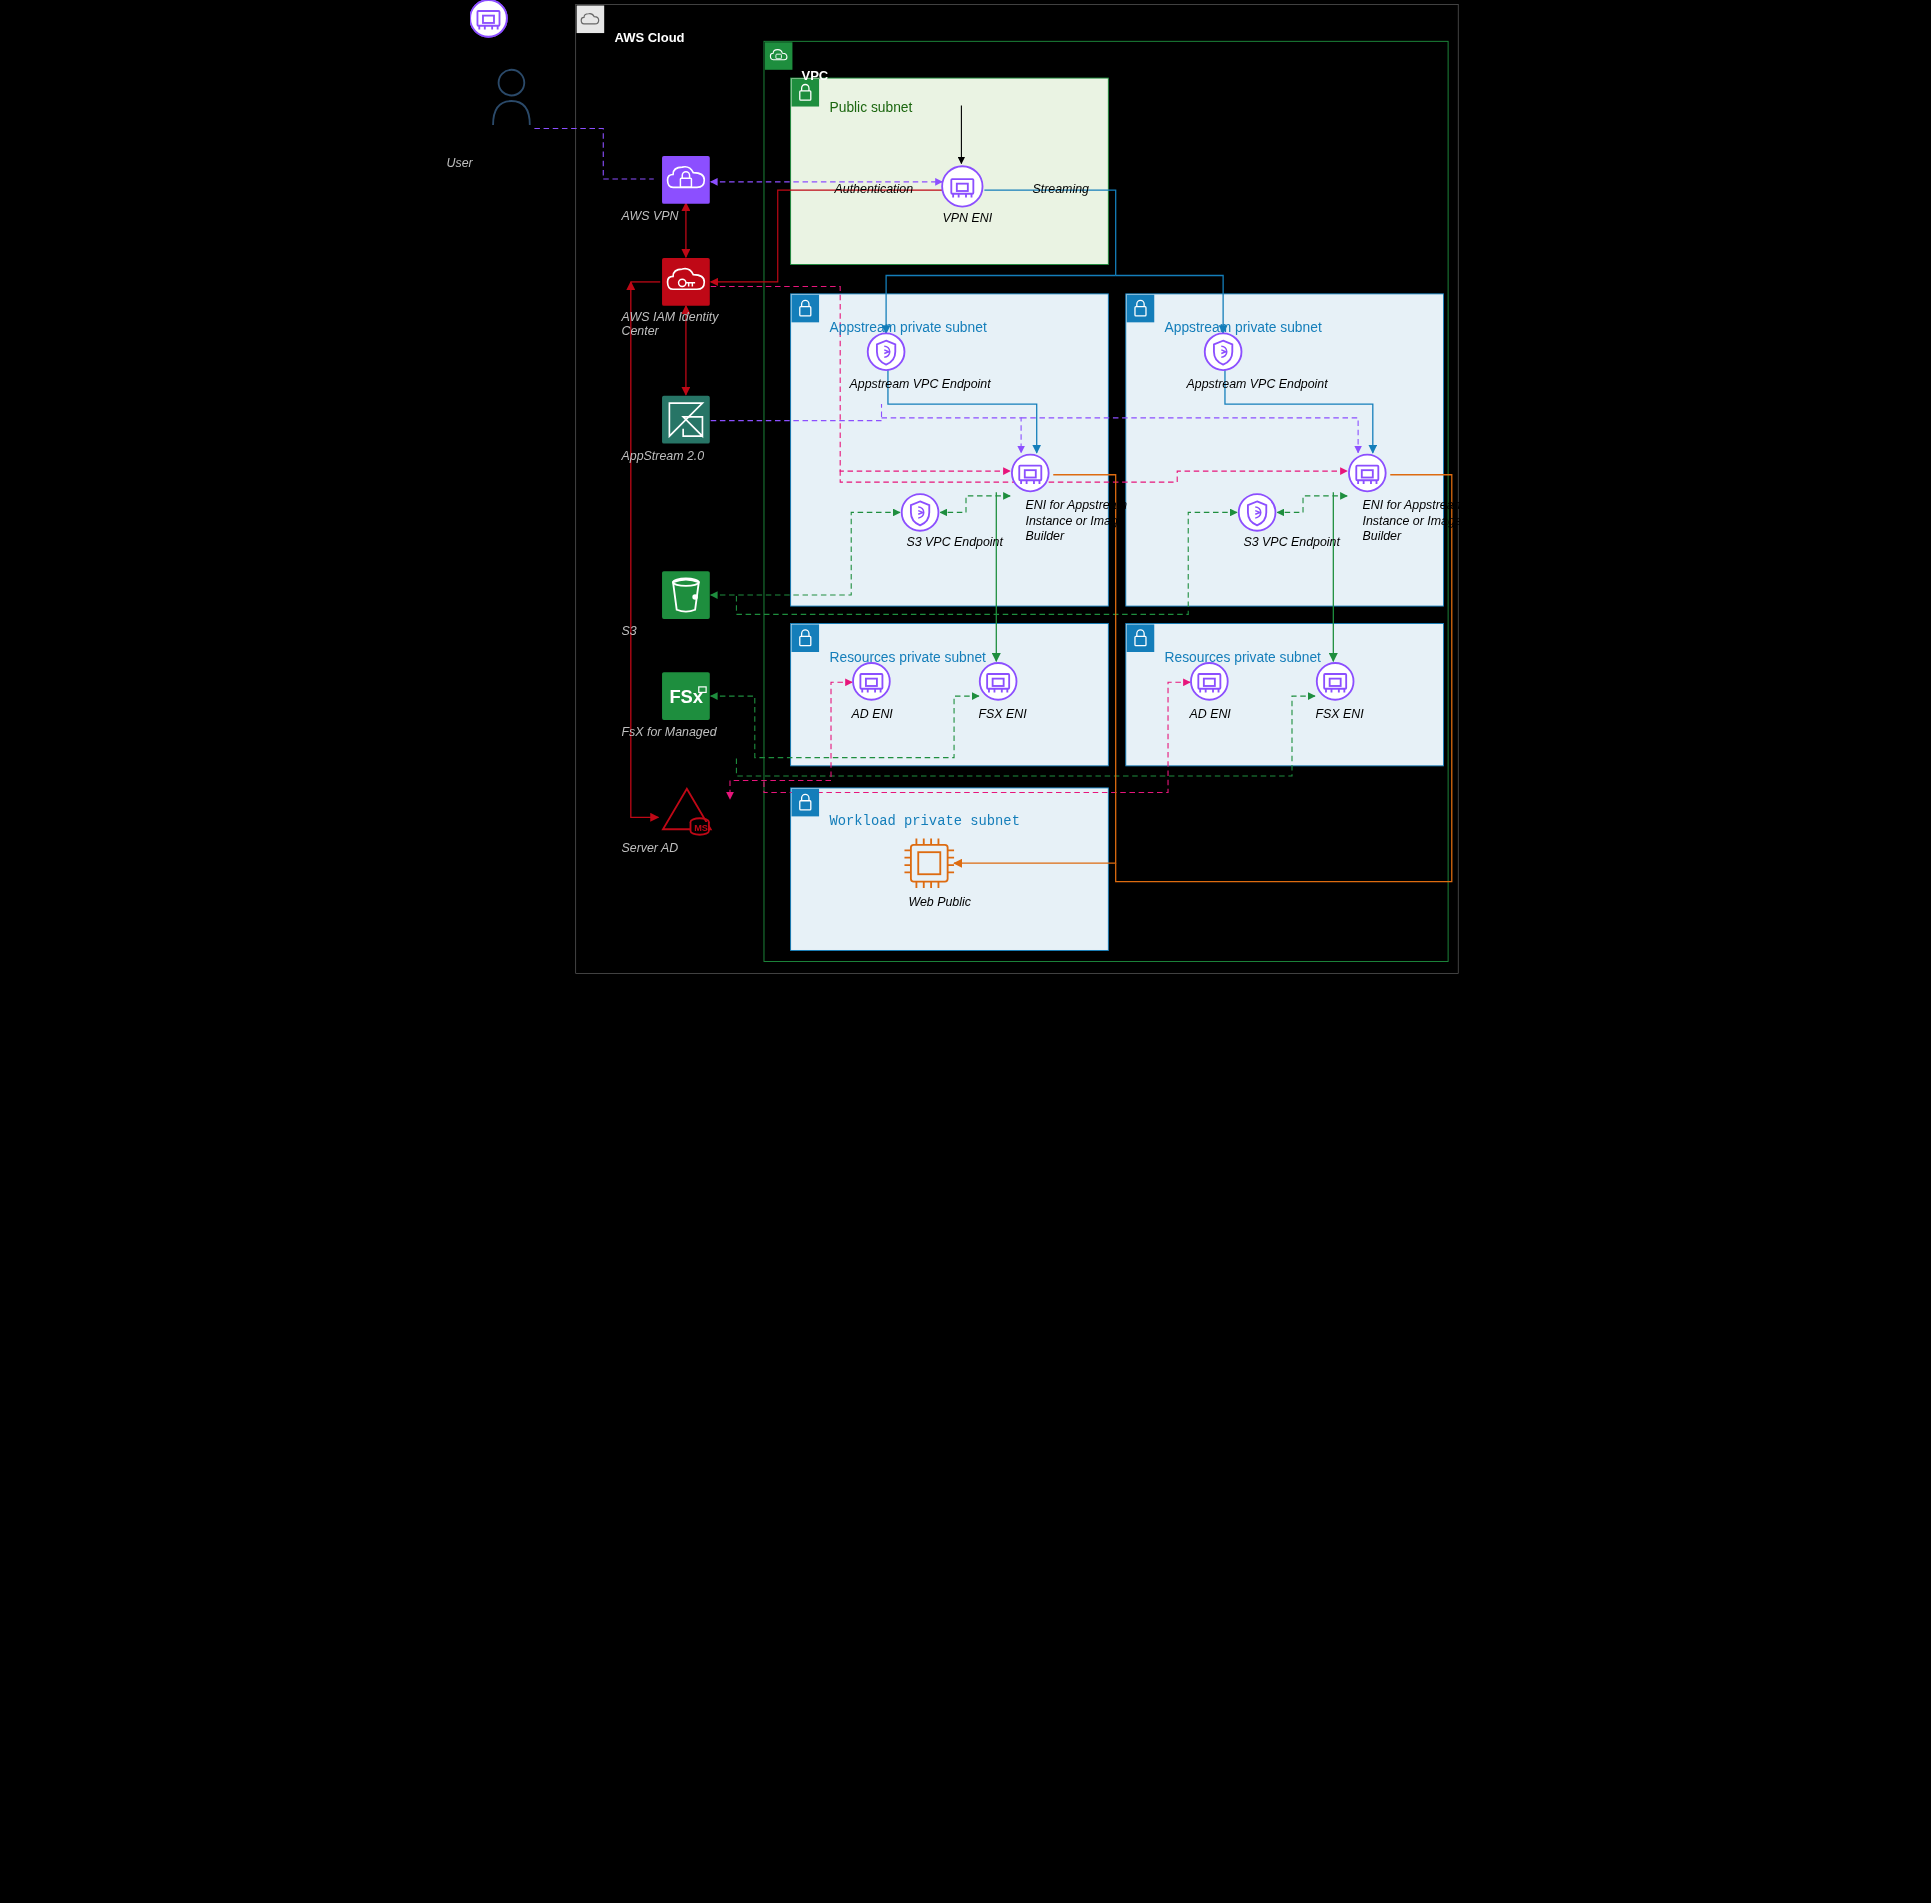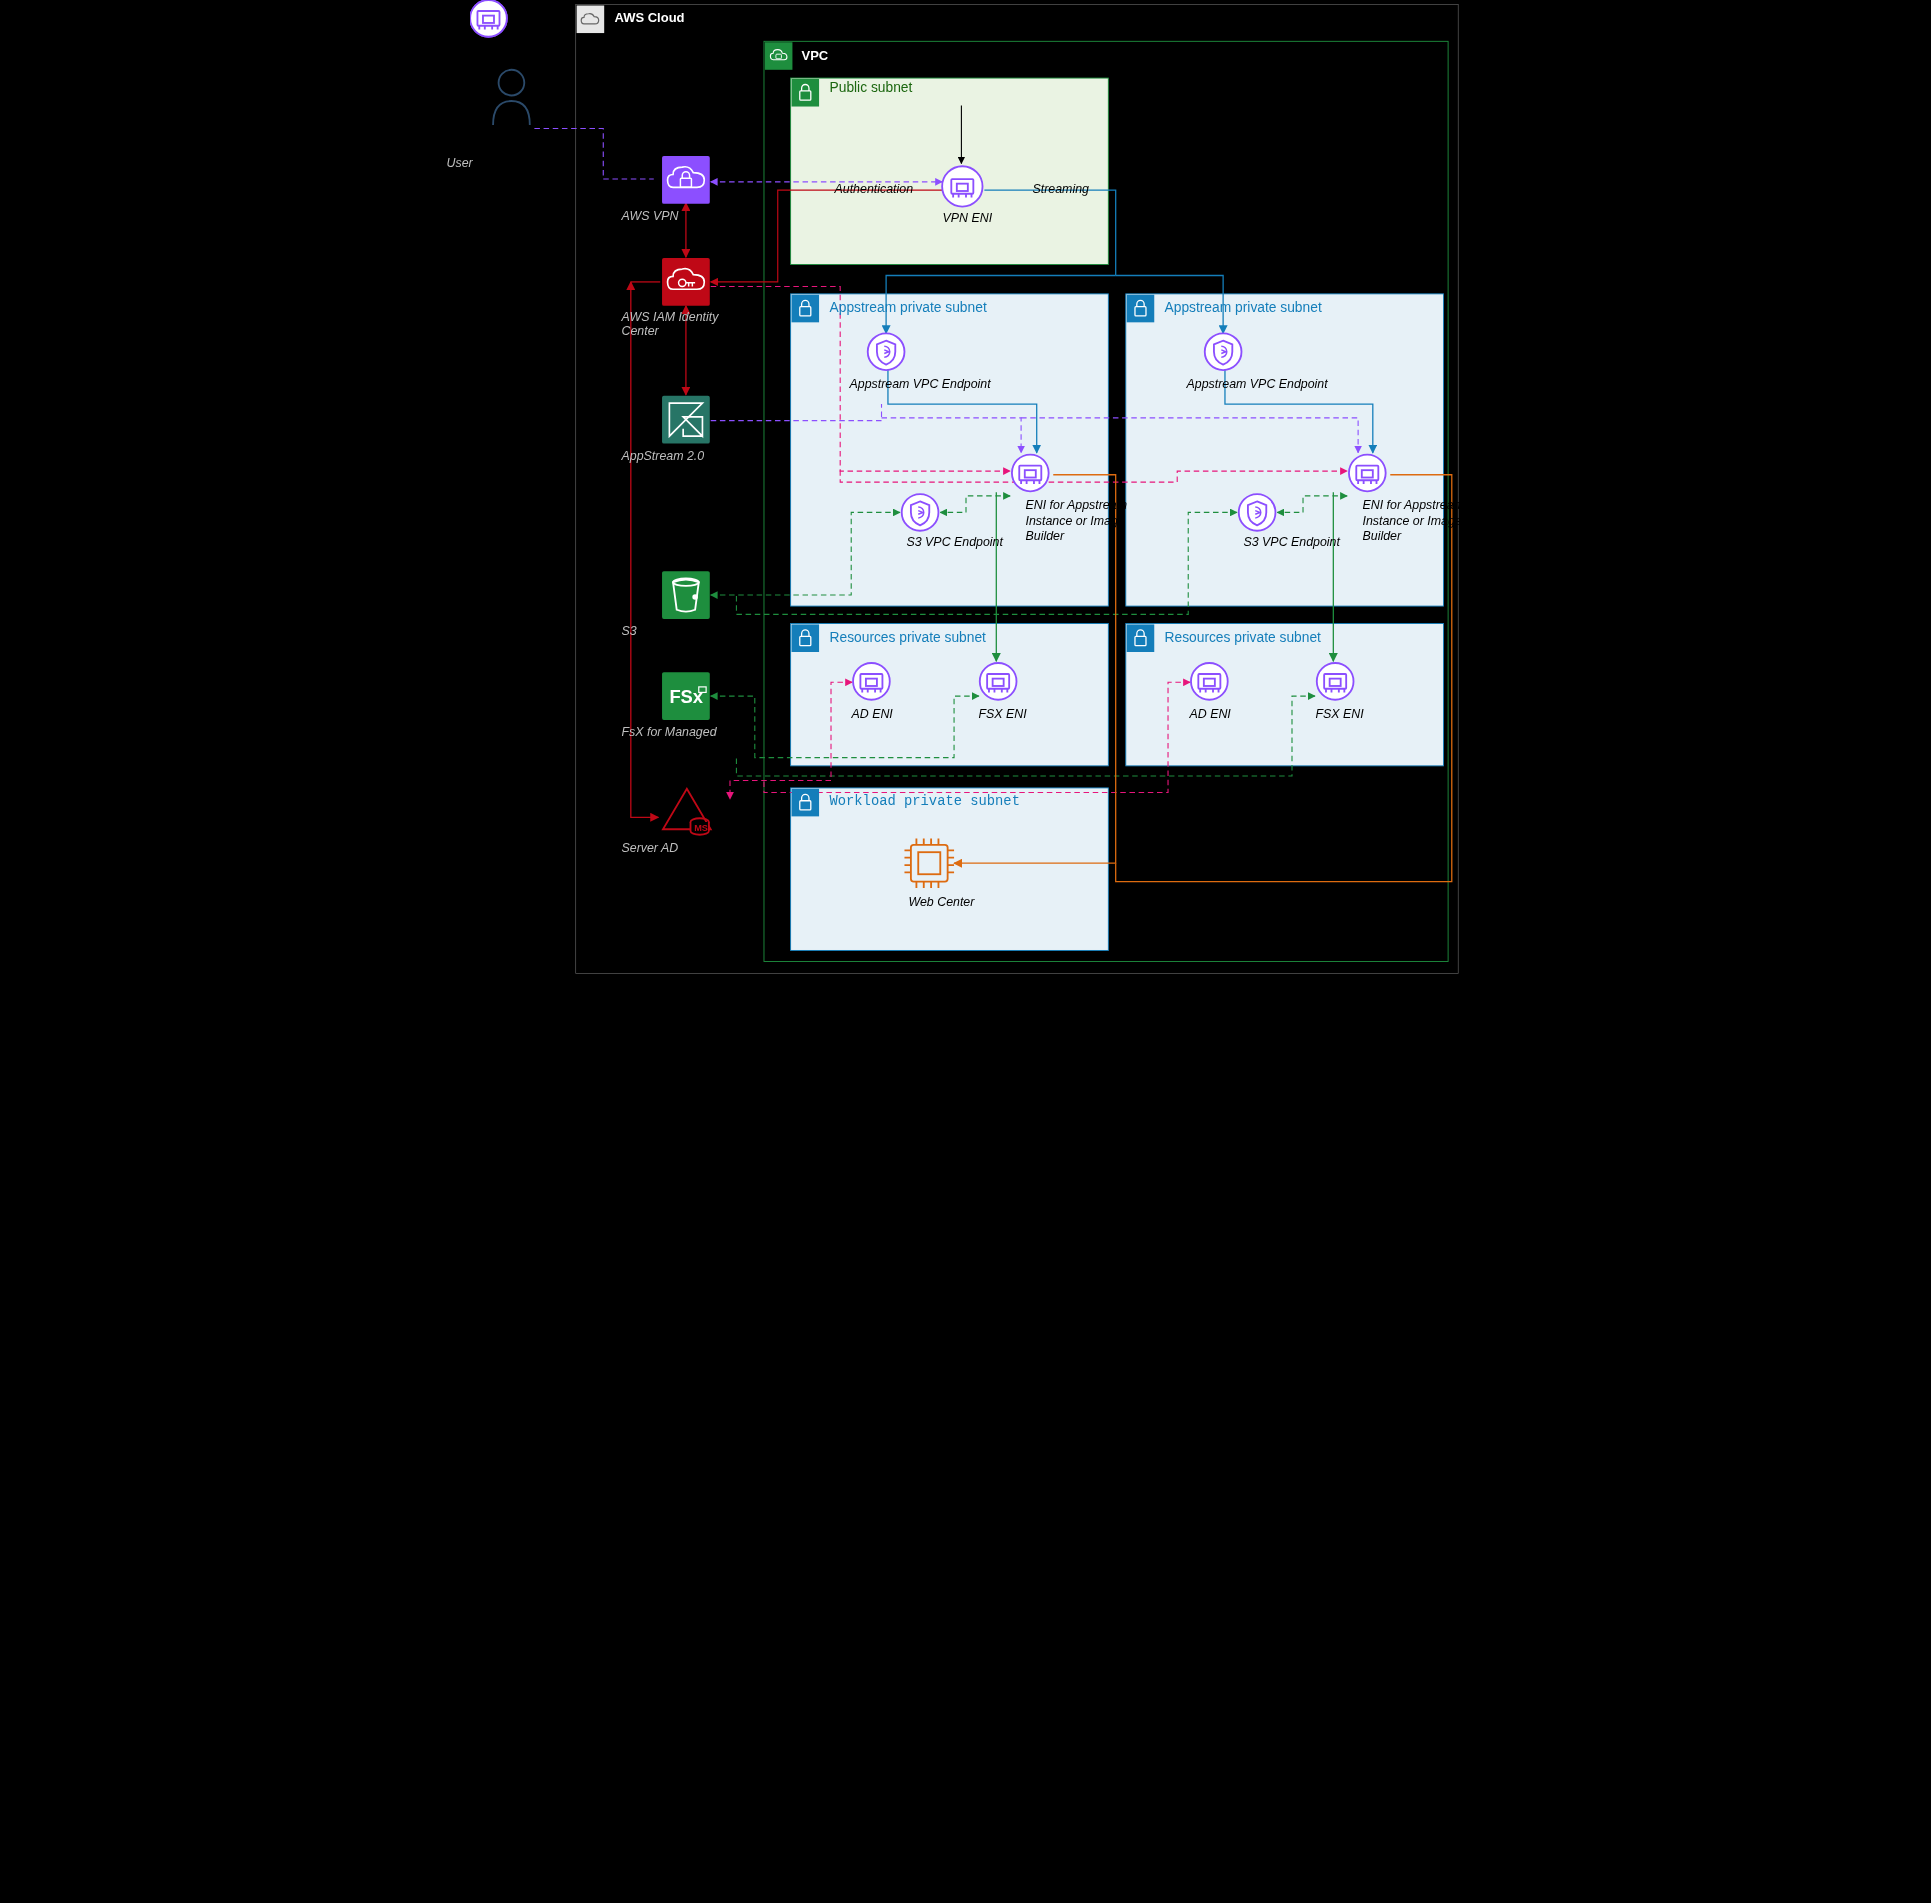--- a/index.html
+++ b/index.html
@@ -1,18 +1,18 @@
 <!DOCTYPE html>
 <html style="font-size:14.7px"><head>
 <meta charset="utf-8">
 <style>
   html,body{margin:0;padding:0;background:#000;font-family:-apple-system,Helvetica,Arial,sans-serif;}
   .stage{position:relative;width:992px;height:978px;margin:0 auto;background:#000;}
   svg{position:absolute;top:0;left:0;}
-  .label{color:#fff;font-size:13px;position:absolute;text-align:center;white-space:nowrap;}
+  .label{color:#fff;font-size:13px;position:absolute;text-align:center;white-space:nowrap;margin-top:20px;}
   .label.vpc{color:#fff;font-weight:600;}
   .subhead{color:#1b660f;font-size:13.8px;font-weight:500;}
   .subhead.blue{color:#147eba;}
   .iconlbl{position:absolute;font-size:12.4px;text-align:left;width:129px;font-style:italic;}
   .iconlbl.dark{color:#bfbfbf;}
   .iconlbl.onwhite{color:#000;padding-left:44px;}
   .eni{stroke:#8c4fff;stroke-width:2;fill:none;}
   .chip{stroke:#dd6b10;stroke-width:2;fill:none;}
   .bucketstroke{stroke:#fff;stroke-width:2;fill:none;}
 </style>
@@ -279,16 +279,16 @@
 <div class="iconlbl onwhite" style="left:393px;top:535px;width:110px;white-space:normal;">S3 VPC Endpoint</div>
 <div class="iconlbl onwhite" style="left:730px;top:535px;width:110px;white-space:normal;">S3 VPC Endpoint</div>
 <div class="iconlbl onwhite" style="left:512px;top:498px;width:110px;white-space:normal;line-height:1.25;">ENI for Appstream Instance or Image Builder</div>
 <div class="iconlbl onwhite" style="left:849px;top:498px;width:110px;white-space:normal;line-height:1.25;">ENI for Appstream Instance or Image Builder</div>
 
 <div class="iconlbl onwhite" style="left:338px;top:707px;">AD ENI</div>
 <div class="iconlbl onwhite" style="left:465px;top:707px;">FSX ENI</div>
 <div class="iconlbl onwhite" style="left:676px;top:707px;">AD ENI</div>
 <div class="iconlbl onwhite" style="left:802px;top:707px;">FSX ENI</div>
 
-<div class="iconlbl onwhite" style="left:395px;top:895px;">Web Center</div>
+<div class="iconlbl onwhite" style="left:395px;top:895px;">Web Public</div>
 
 </div>
 
 
 </body></html>

